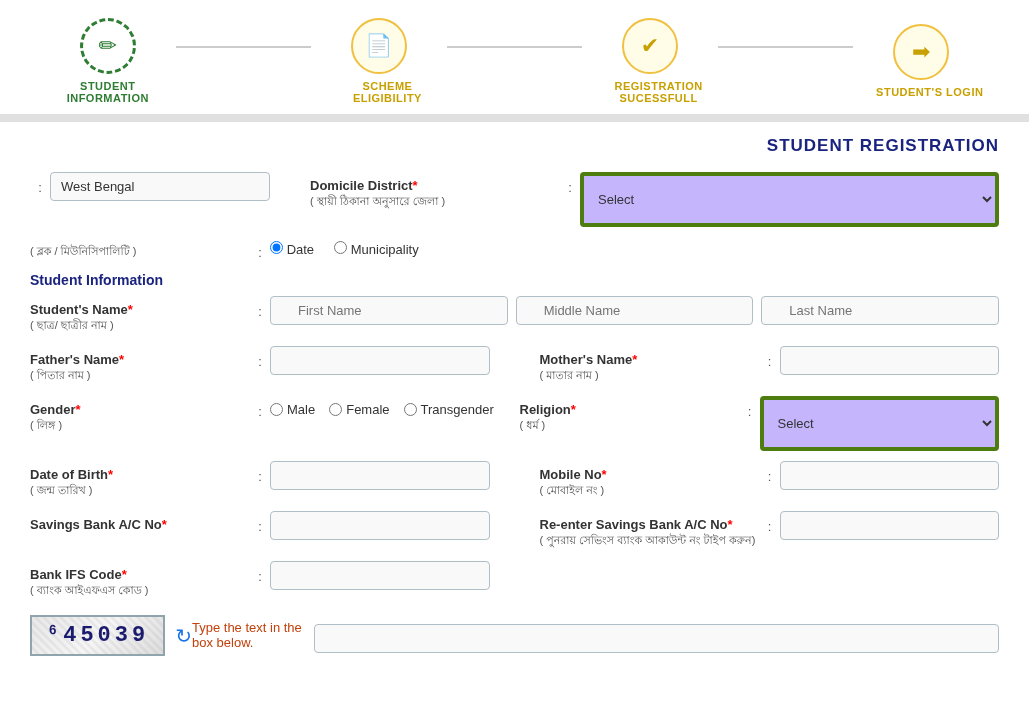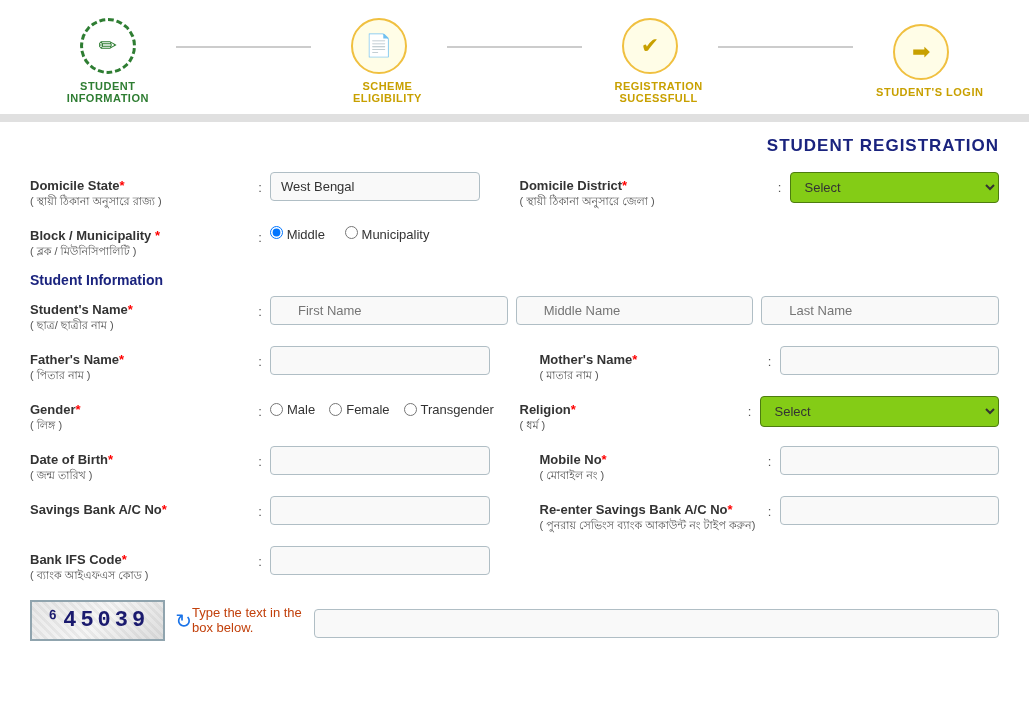--- a/index.html
+++ b/index.html
@@ -37,22 +37,22 @@
     .field-sep { width: 20px; padding-top: 8px; text-align: center; color: #555; }
     .field-input { flex: 1; }
 
     input[type="text"], input[type="date"] {
       width: 100%; padding: 6px 10px; border: 1px solid #b0bec5; border-radius: 4px;
       font-size: 13px; color: #333; background: #f9f9f9;
       outline: none;
     }
 
     select {
-      width: 100%; padding: 6px 10px; border: 1px solid #4d7c0f; border-radius: 4px;
-      font-size: 13px; color: #333; background: #84cc16;
+      width: 100%; padding: 15px 10px; border: 4px solid #4d7c0f; border-radius: 4px;
+      font-size: 13px; color: #333; background: #c4b5fd;
       outline: none; appearance: auto;
     }
 
     
     .name-row { display: flex; gap: 8px; flex: 1; }
     .name-row input { flex: 1; padding-left: 27px; }
 
     
     .radio-group { display: flex; align-items: center; gap: 14px; padding-top: 6px; }
     .radio-group label { display: flex; align-items: center; gap: 4px; cursor: pointer; font-size: 13px; }
@@ -107,26 +107,20 @@
     </div>
   </div>
 
   <div class="section-divider"></div>
 
   <div class="form-section">
     <div class="form-title">STUDENT REGISTRATION</div>
 
     <div class="form-row">
 
-      <div class="field-label">
-        <div class="main-label">
-          <span>Domicile State</span><span class="req">*</span>
-        </div>
-        <div class="sub-label">( স্থায়ী ঠিকানা অনুসারে রাজ্য )</div>
-      </div>
       <div class="field-sep">:</div>
       <div class="field-input" style="max-width:220px; margin-right:40px;">
         <input type="text" value="West Bengal" readonly="" style="background: rgb(249, 249, 249);">
       </div>
 
       <div class="field-label" style="width:250px; min-width:200px;">
         <div class="main-label">
           <span>Domicile District</span><span class="req">*</span>
         </div>
         <div class="sub-label">( স্থায়ী ঠিকানা অনুসারে জেলা )</div>
@@ -138,30 +132,27 @@
           <option>North 24 Parganas</option>
           <option>South 24 Parganas</option>
           <option>Kolkata</option>
           <option>Howrah</option>
         </select>
       </div>
     </div>
 
     <div class="form-row">
       <div class="field-label">
-        <div class="main-label">
-          <span>Block / Municipality</span> <span class="req">*</span>
-        </div>
         <div class="sub-label">( ব্লক / মিউনিসিপালিটি )</div>
       </div>
       <div class="field-sep">:</div>
       <div class="block-muni-row">
         <label>
           <input type="radio" name="block_muni" value="block" checked="" style="">
-          <span>Middle</span>
+          <span>Date</span>
         </label>
         <label>
           <input type="radio" name="block_muni" value="municipality" style="">
           <span>Municipality</span>
         </label>
       </div>
     </div>
 
     <div class="student-info-header">Student Information</div>
 

